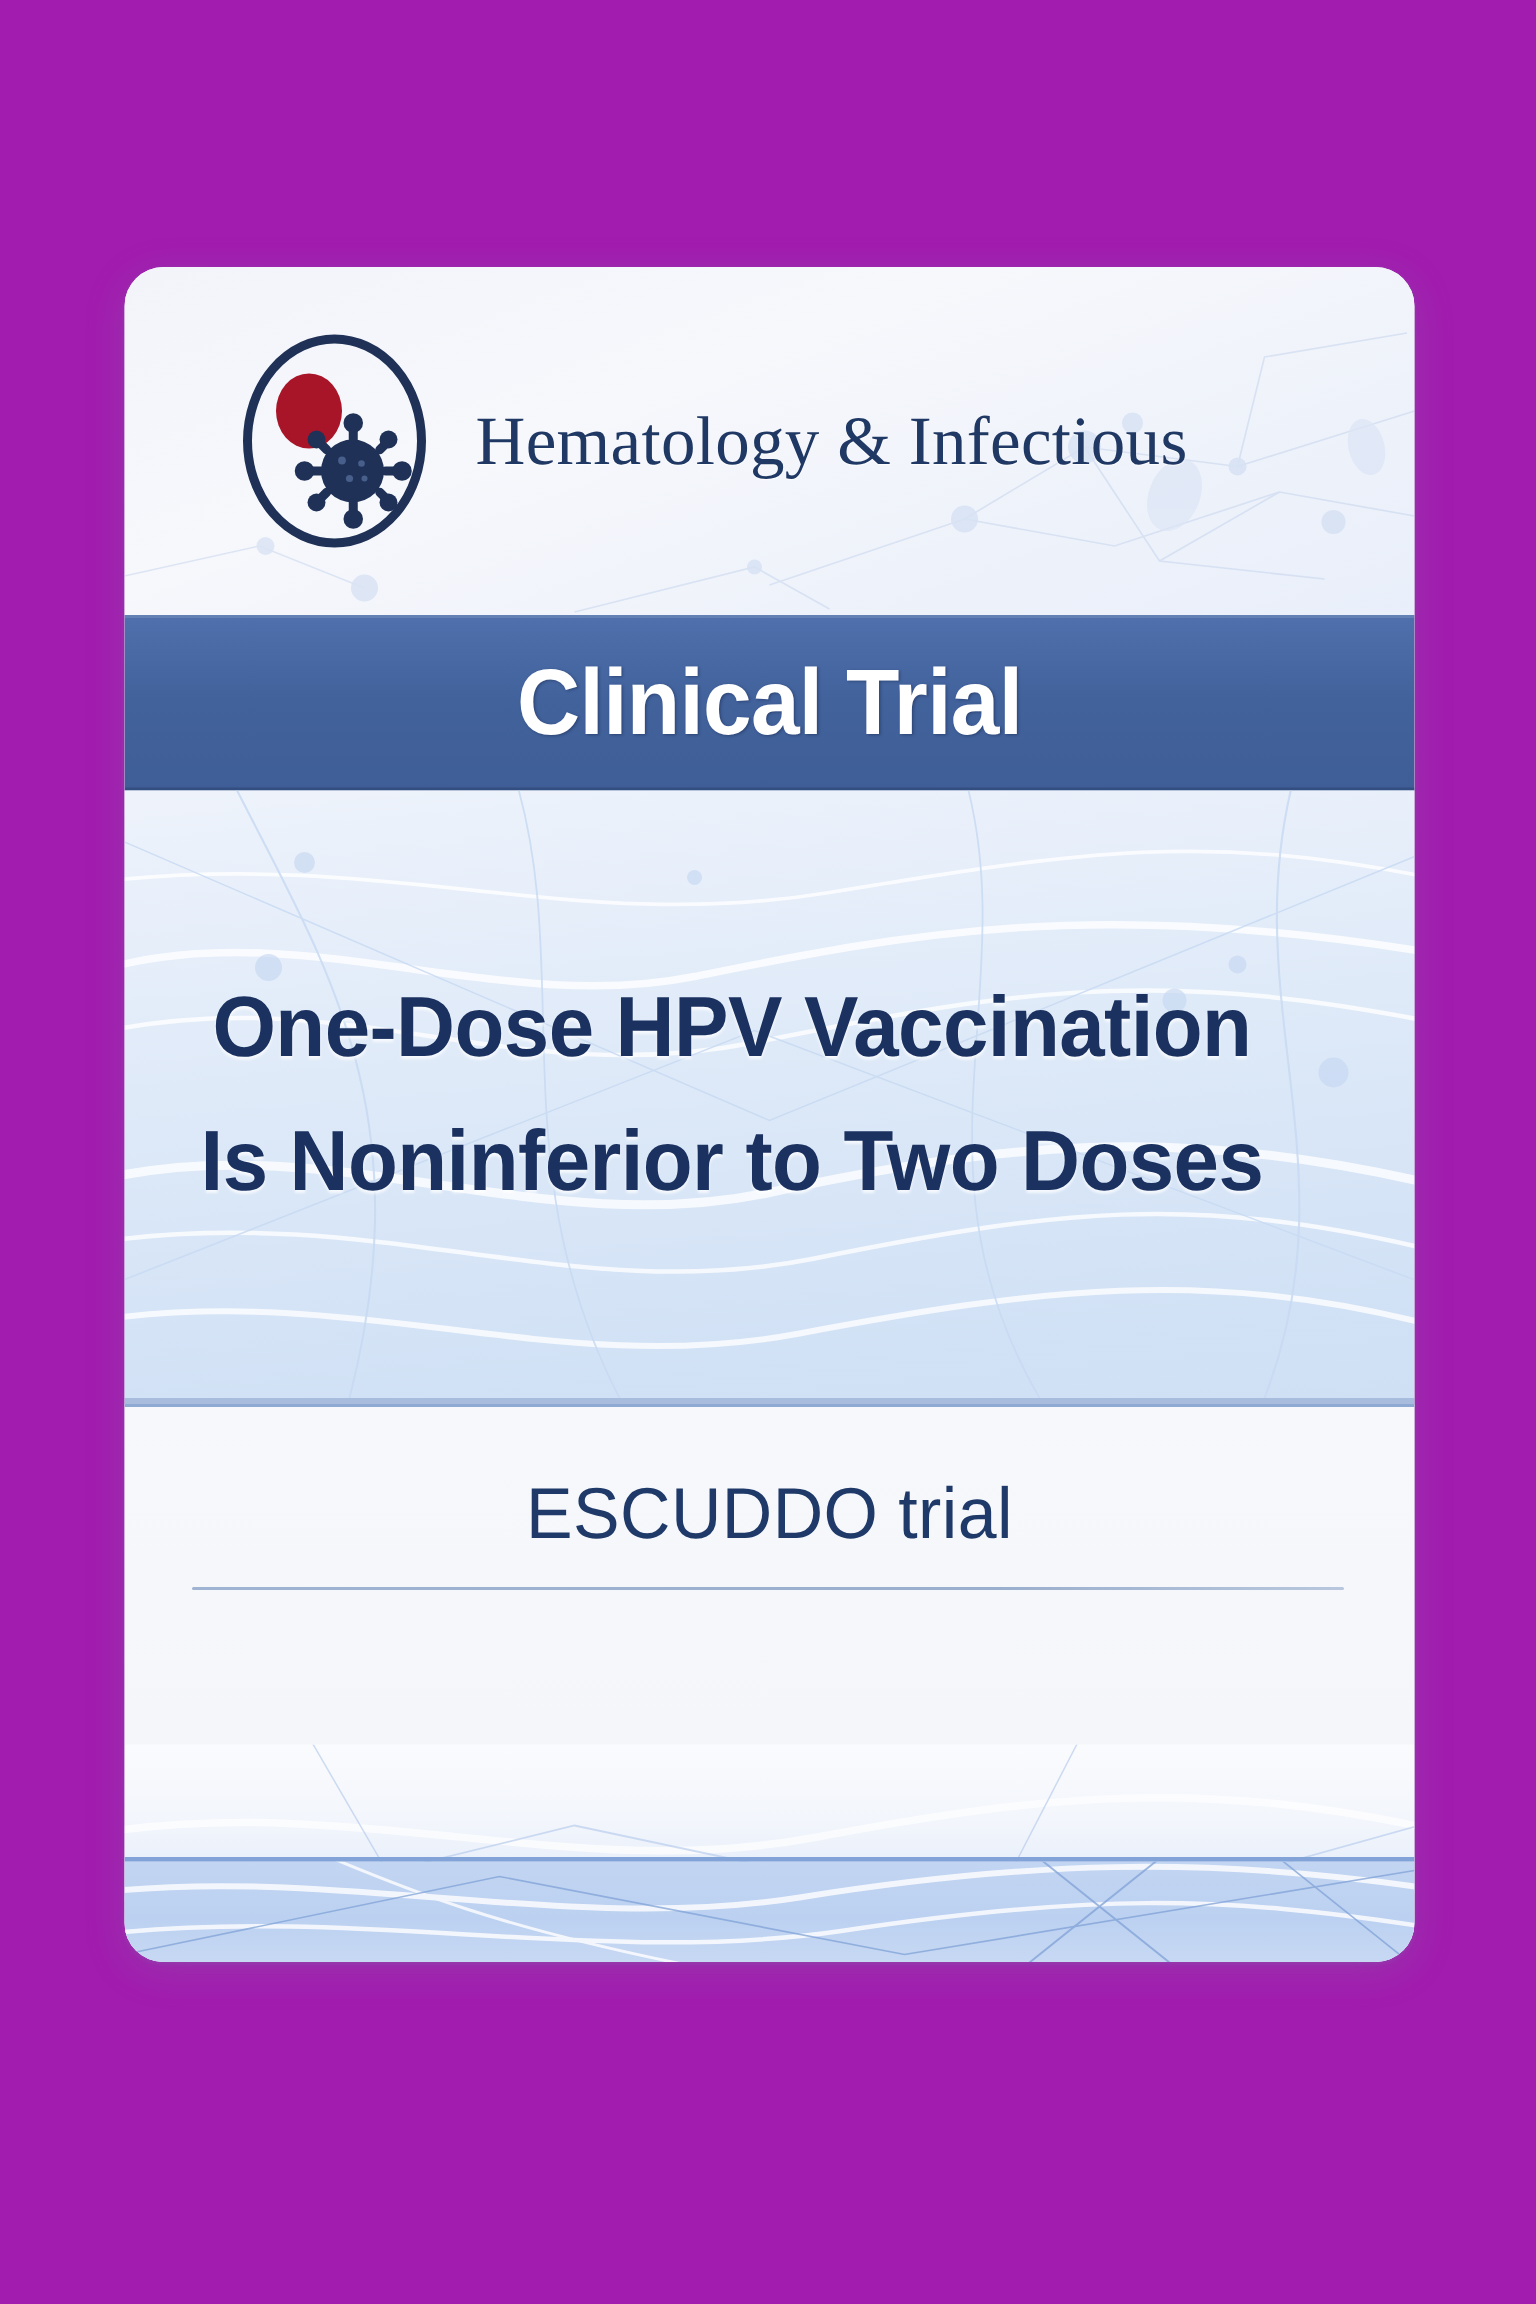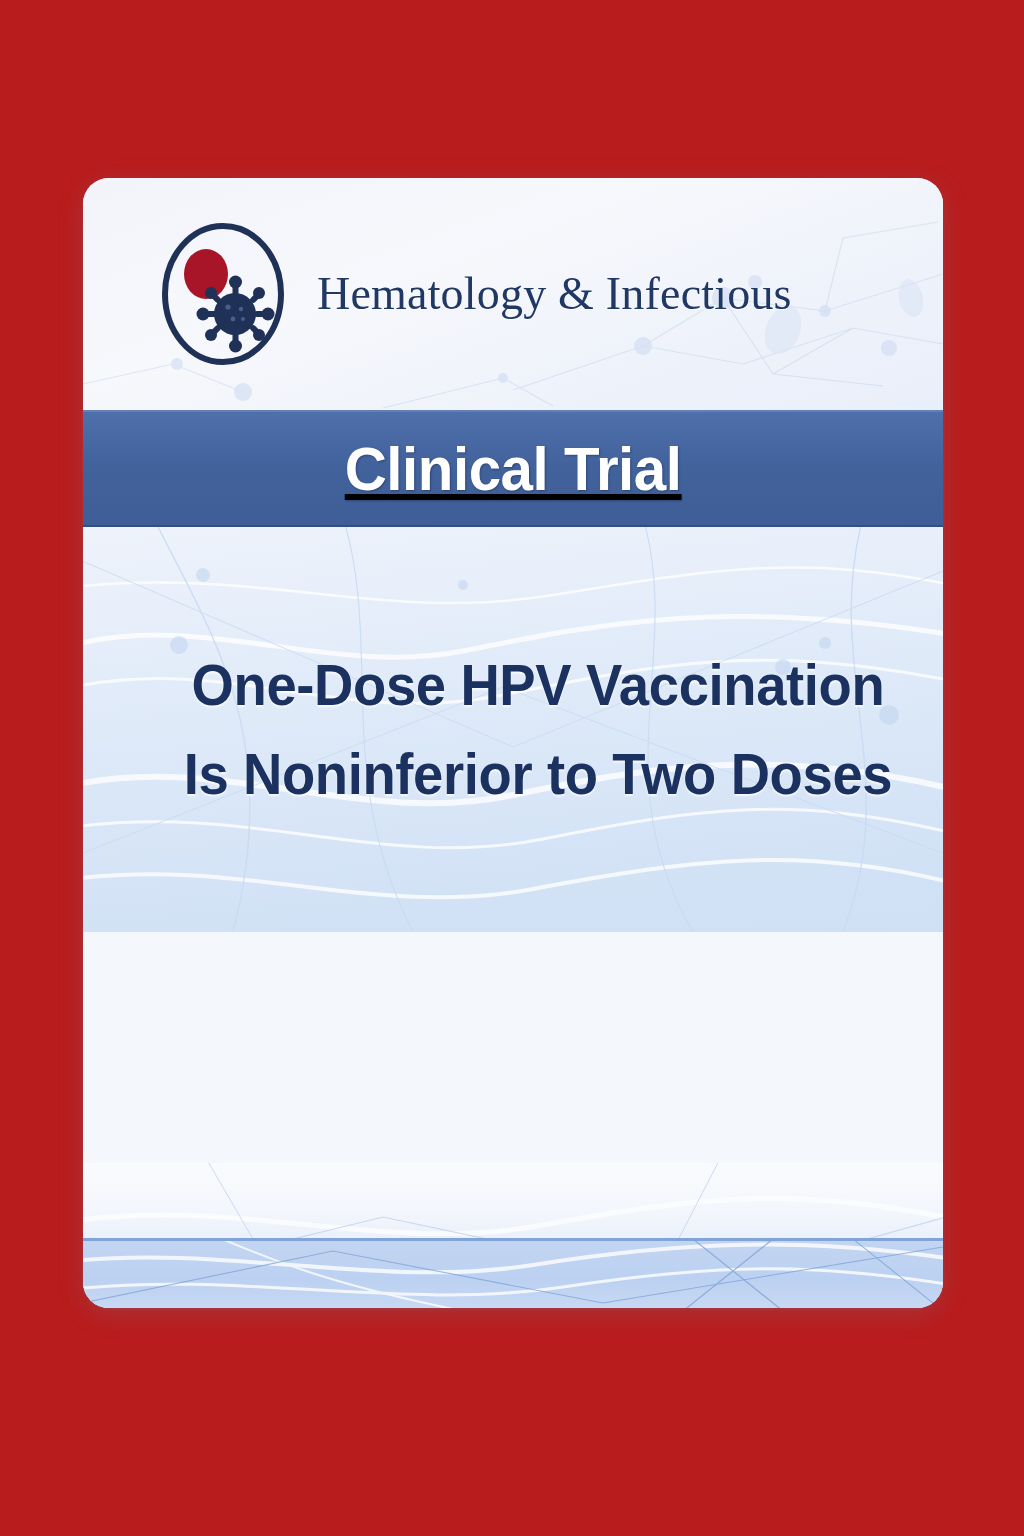--- a/index.html
+++ b/index.html
@@ -12,21 +12,21 @@
     height: 1536px;
     font-family: "Liberation Sans", sans-serif;
     overflow: hidden;
     position: relative;
   }
 
   
   #stage {
     position: absolute;
     inset: 0;
-    background: #b91c1c;
+    background: #a21caf;
   }
 
   
   #card {
     position: absolute;
     left: 83px;
     top: 178px;
     width: 860px;
     height: 1130px;
     border-radius: 26px;
@@ -87,21 +87,20 @@
     top: 232px;
     width: 860px;
     height: 117px;
     background:
       linear-gradient(180deg, #4f70ac 0%, #42629c 48%, #3f5e97 100%);
     display: flex;
     align-items: center;
     justify-content: center;
     box-shadow: inset 0 -2px 0 rgba(30,50,90,.35),
                 inset 0 2px 0 rgba(255,255,255,.12);
-    text-decoration: underline;
   }
   .banner-label {
     color: #ffffff;
     font-size: 62px;
     font-weight: bold;
     letter-spacing: -0.5px;
     text-shadow: 1px 1px 2px rgba(20,35,70,.45);
     font-family: "Liberation Sans", sans-serif;
     transform: scaleX(.94);
   }
@@ -121,21 +120,21 @@
         #d4e3f6 76%,
         #cfe0f5 100%);
     overflow: hidden;
   }
   .title-waves { position:absolute; inset:0; }
   .title-inner {
     position: absolute;
     inset: 0;
     display: flex;
     flex-direction: column;
-    align-items: flex-end;
+    align-items: flex-start;
     justify-content: center;
     padding: 0 34px;
     box-sizing: border-box;
   }
   .study-title {
     color: #1b3260;
     font-size: 57px;
     font-weight: bold;
     line-height: 1.55;
     text-align: center;
@@ -316,20 +315,24 @@
       </svg>
 
       <div class="title-inner">
         <div class="study-title">
           <span class="tl">One-Dose HPV Vaccination</span>
           <span class="tl">Is Noninferior to Two Doses</span>
         </div>
       </div>
     </div>
 
+    <div class="trial-band">
+      <div class="trial-name">ESCUDDO trial</div>
+      <div class="trial-rule"></div>
+    </div>
 
     <div class="lower-band">
       <svg class="lower-lines" viewBox="0 0 860 145" preserveAspectRatio="none">
         <g stroke="#ffffff" fill="none" opacity=".7">
           <path d="M-10 58 C 160 34, 300 92, 460 62 S 720 24, 870 56" stroke-width="5"></path>
           <path d="M-10 104 C 170 82, 320 134, 470 108 S 720 72, 870 100" stroke-width="3"></path>
         </g>
         <g stroke="#b9cdec" fill="none" opacity=".7">
           <path d="M-10 130 L 300 54 L 620 122 L 870 52" stroke-width="1.2"></path>
           <path d="M120 -10 L 210 145" stroke-width="1"></path>

